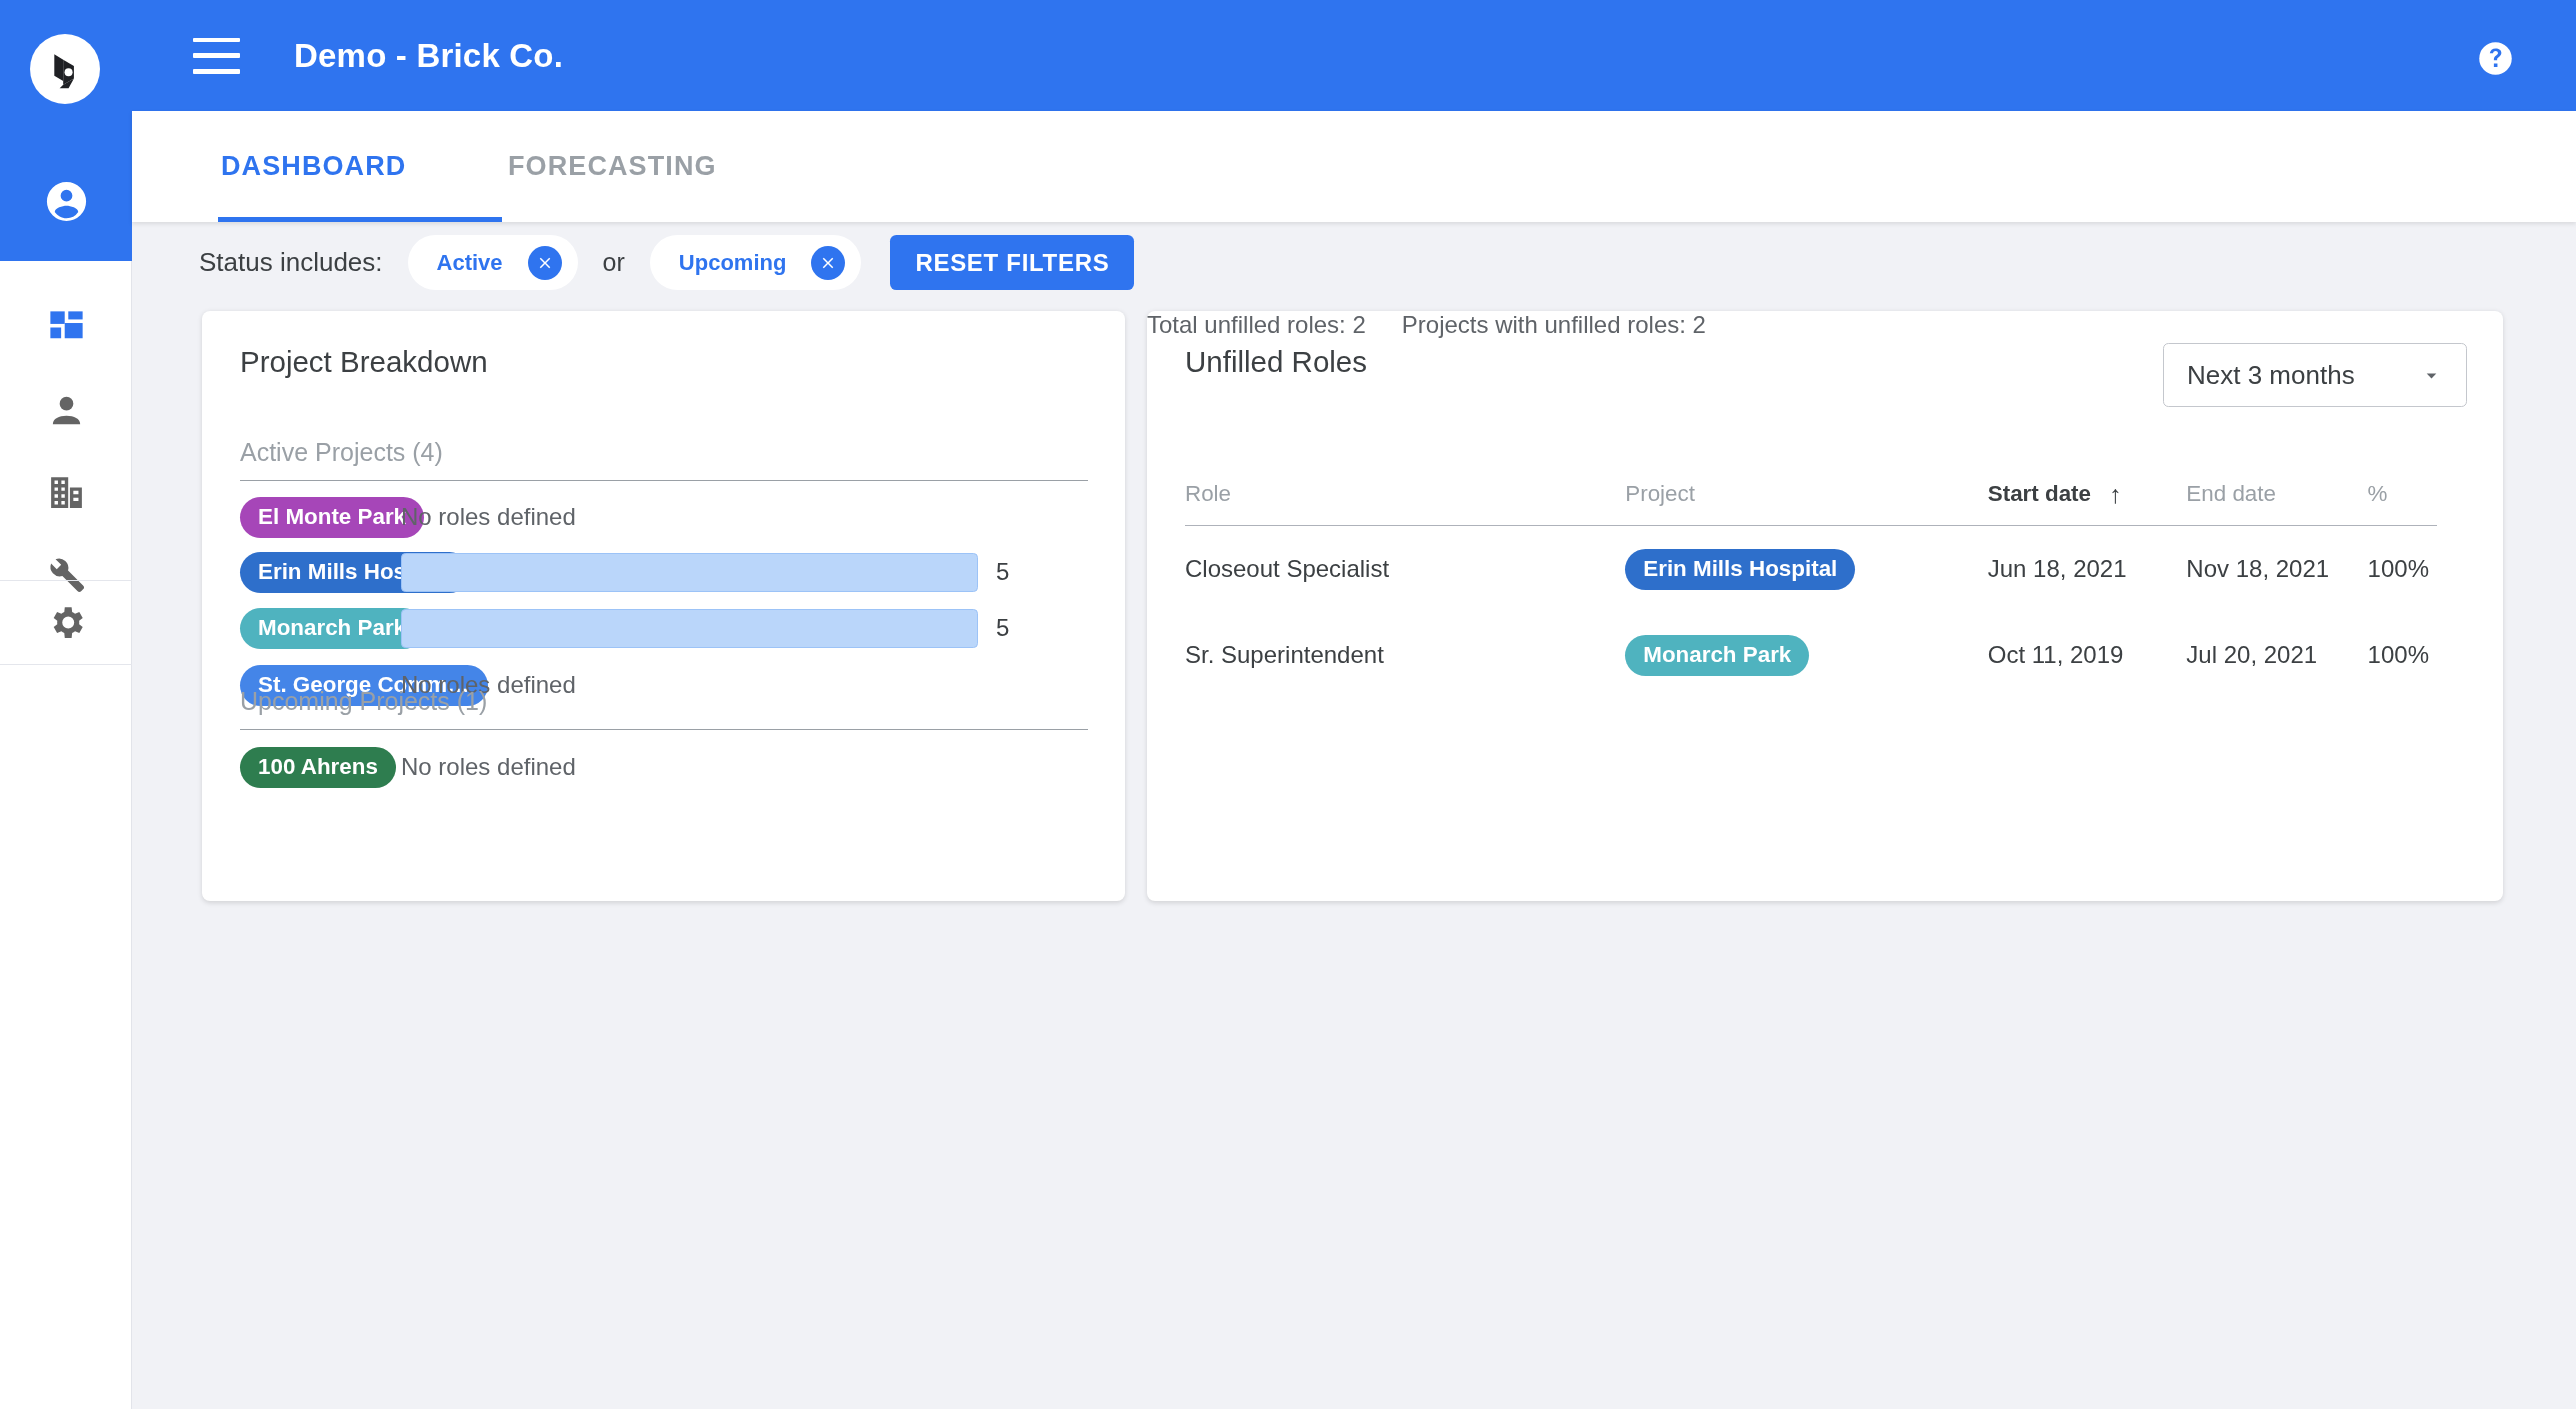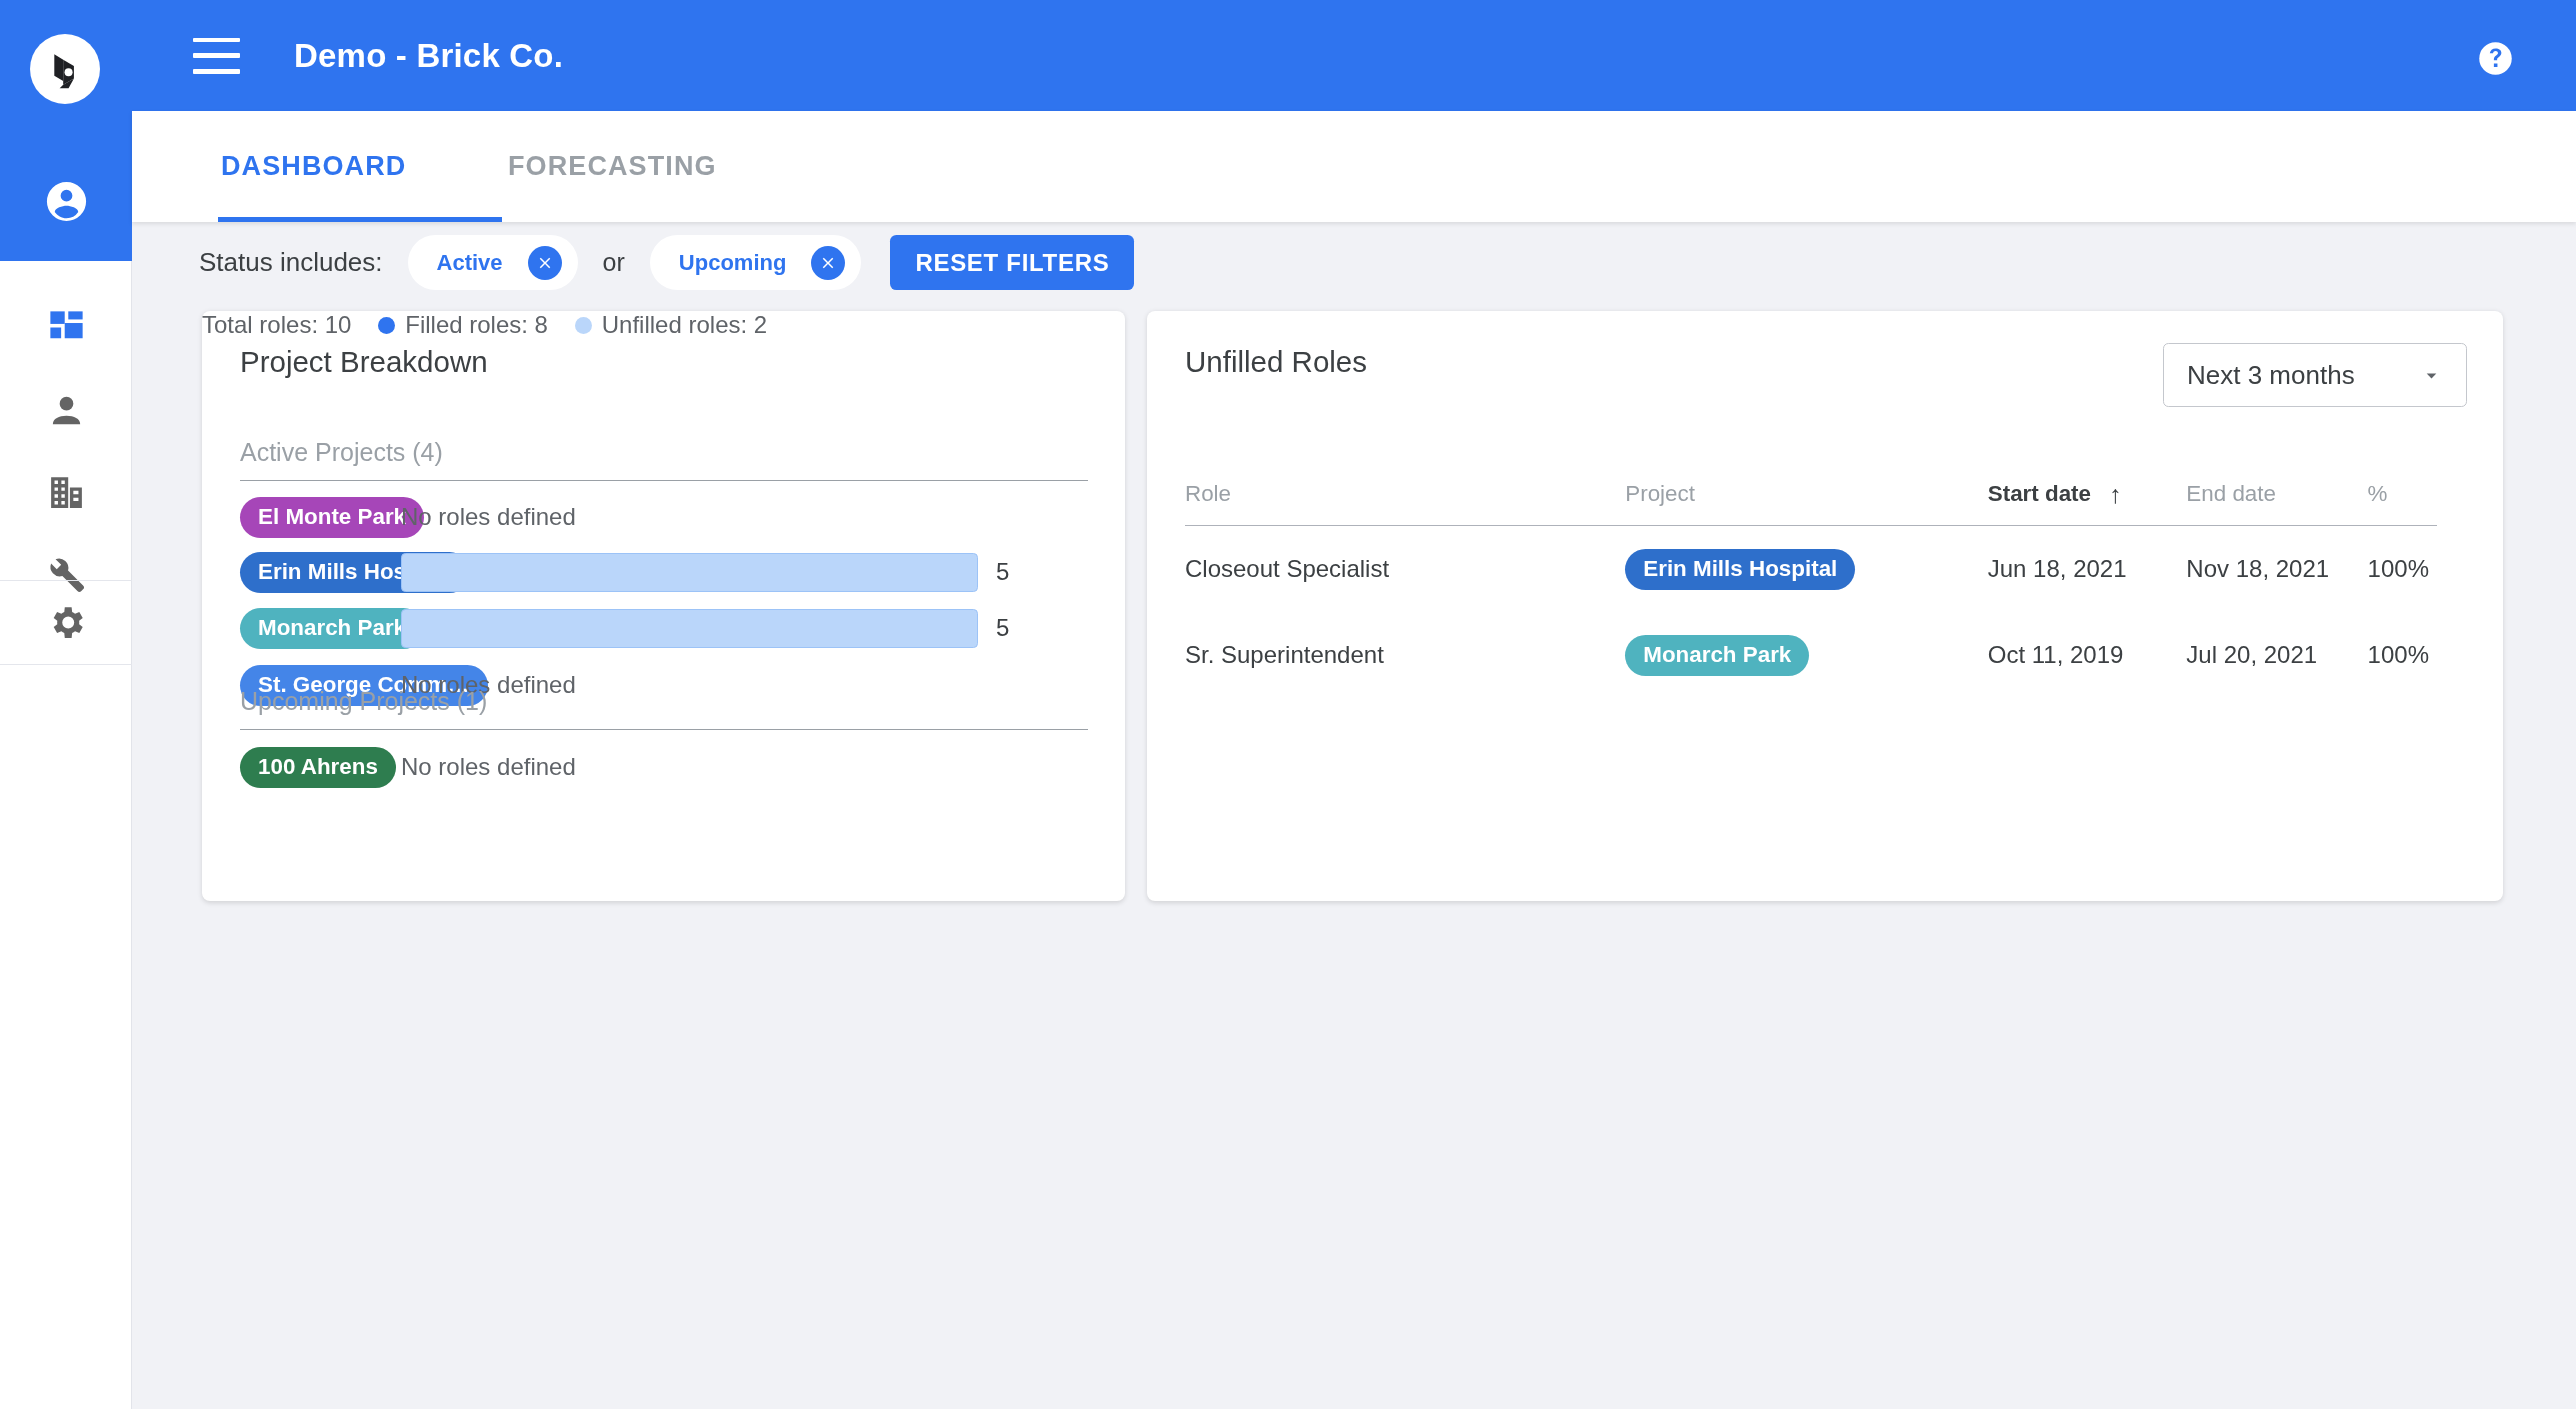--- a/index.html
+++ b/index.html
@@ -296,27 +296,20 @@
         </svg>
     </span>
   </div>
 
   <button id="reset-filters">RESET FILTERS</button>
 </div>
 
 <div class="card" id="card-breakdown">
   <div class="card-title" id="bd-title">Project Breakdown</div>
 
-  <div id="bd-stats">
-    <span class="stat">Total roles: 10</span>
-    <span class="dot" style="background:#2f74ef"></span>
-    <span class="stat">Filled roles: 8</span>
-    <span class="dot" style="background:#bad6fa"></span>
-    <span class="stat">Unfilled roles: 2</span>
-  </div>
 
   <div class="section-head" id="sec-active">Active Projects (4)</div>
 
   <div class="proj-row" style="top:179px">
     <span class="proj-chip" style="background:#a646b8">El Monte Park</span>
     <span class="proj-body">
         <span class="no-roles">No roles defined</span>
       </span>
   </div>
 
@@ -349,20 +342,24 @@
     <span class="proj-chip" style="background:#2e7d4f">100 Ahrens</span>
     <span class="proj-body">
         <span class="no-roles">No roles defined</span>
       </span>
   </div>
 </div>
 
 <div class="card" id="card-unfilled">
   <div class="card-title" id="uf-title">Unfilled Roles</div>
 
+  <div id="uf-stats">
+    <span class="stat">Total unfilled roles: 2</span>
+    <span class="stat">Projects with unfilled roles: 2</span>
+  </div>
 
   <div id="range-select">
     <span id="range-value">Next 3 months</span>
     <svg width="23" height="23" viewBox="0 0 24 24">
       <path fill="#5f6368" d="M7 10l5 5 5-5z"></path>
     </svg>
   </div>
 
   <div id="uf-table">
     <div class="tr" id="uf-head">

